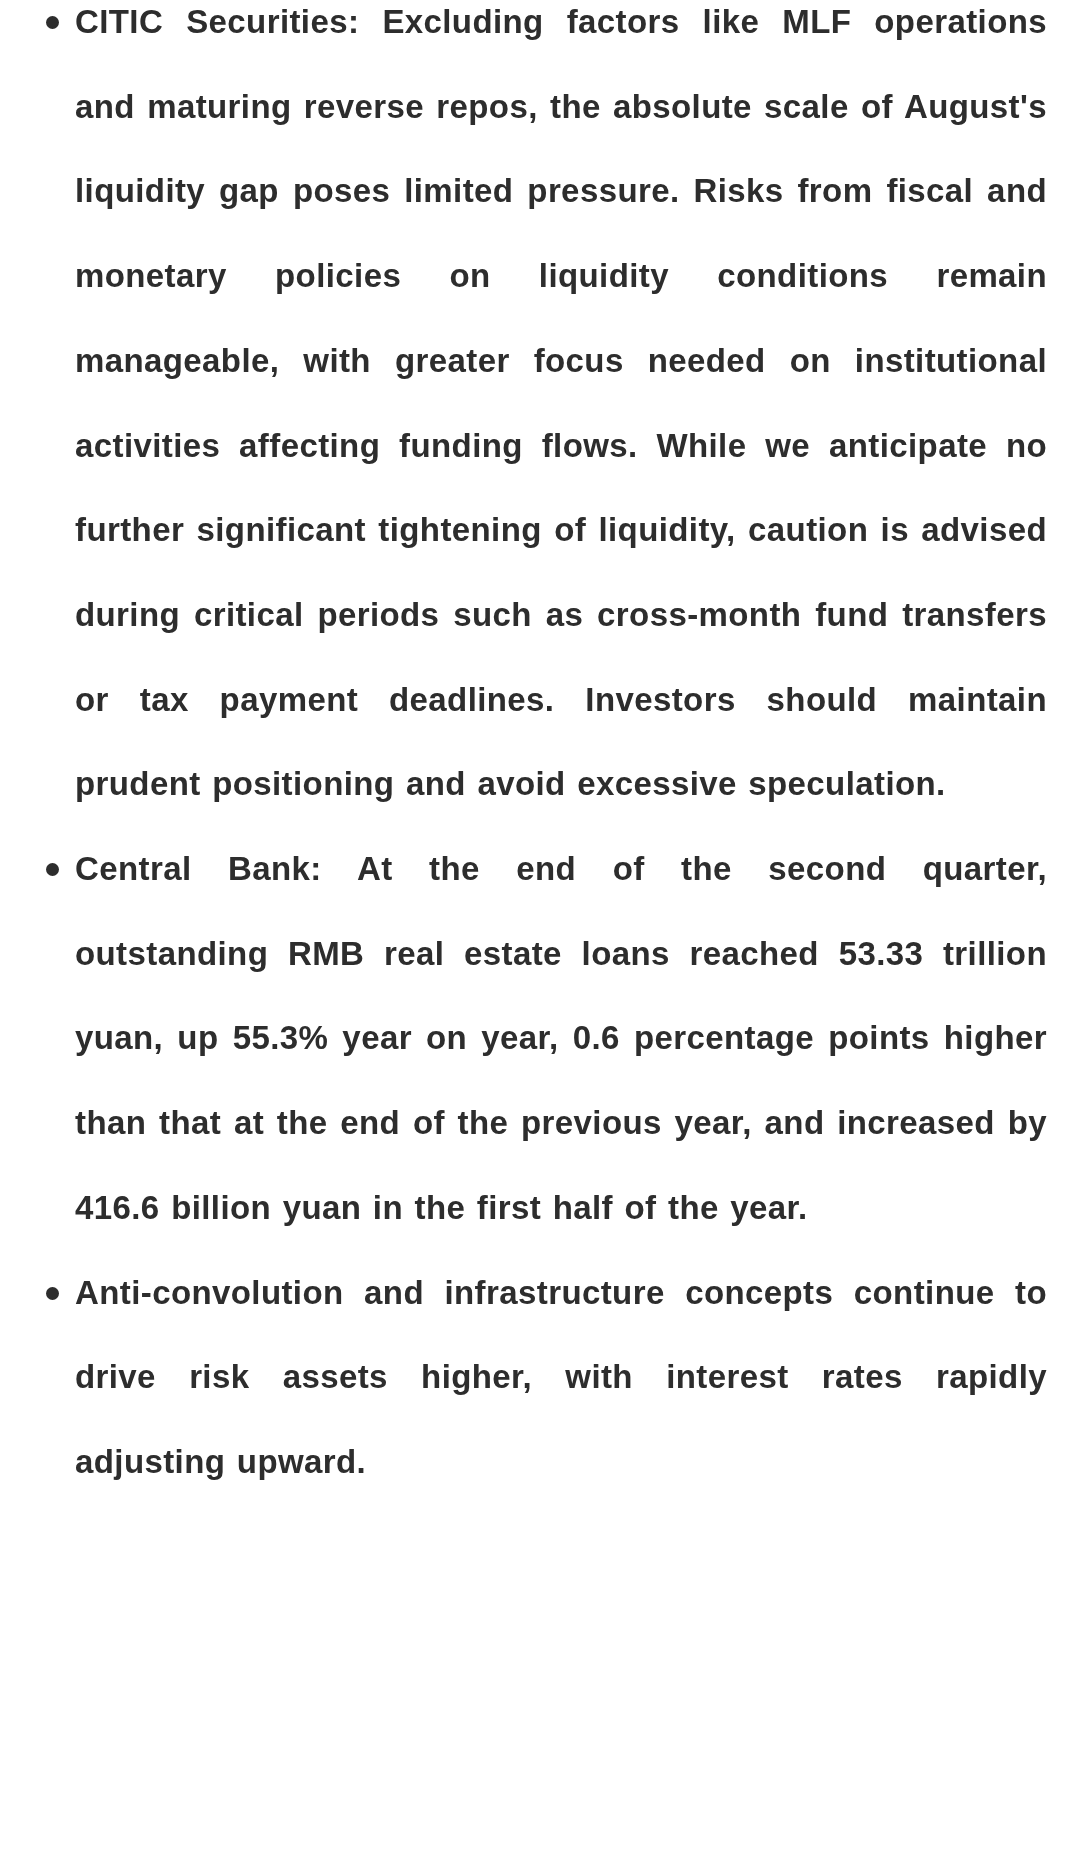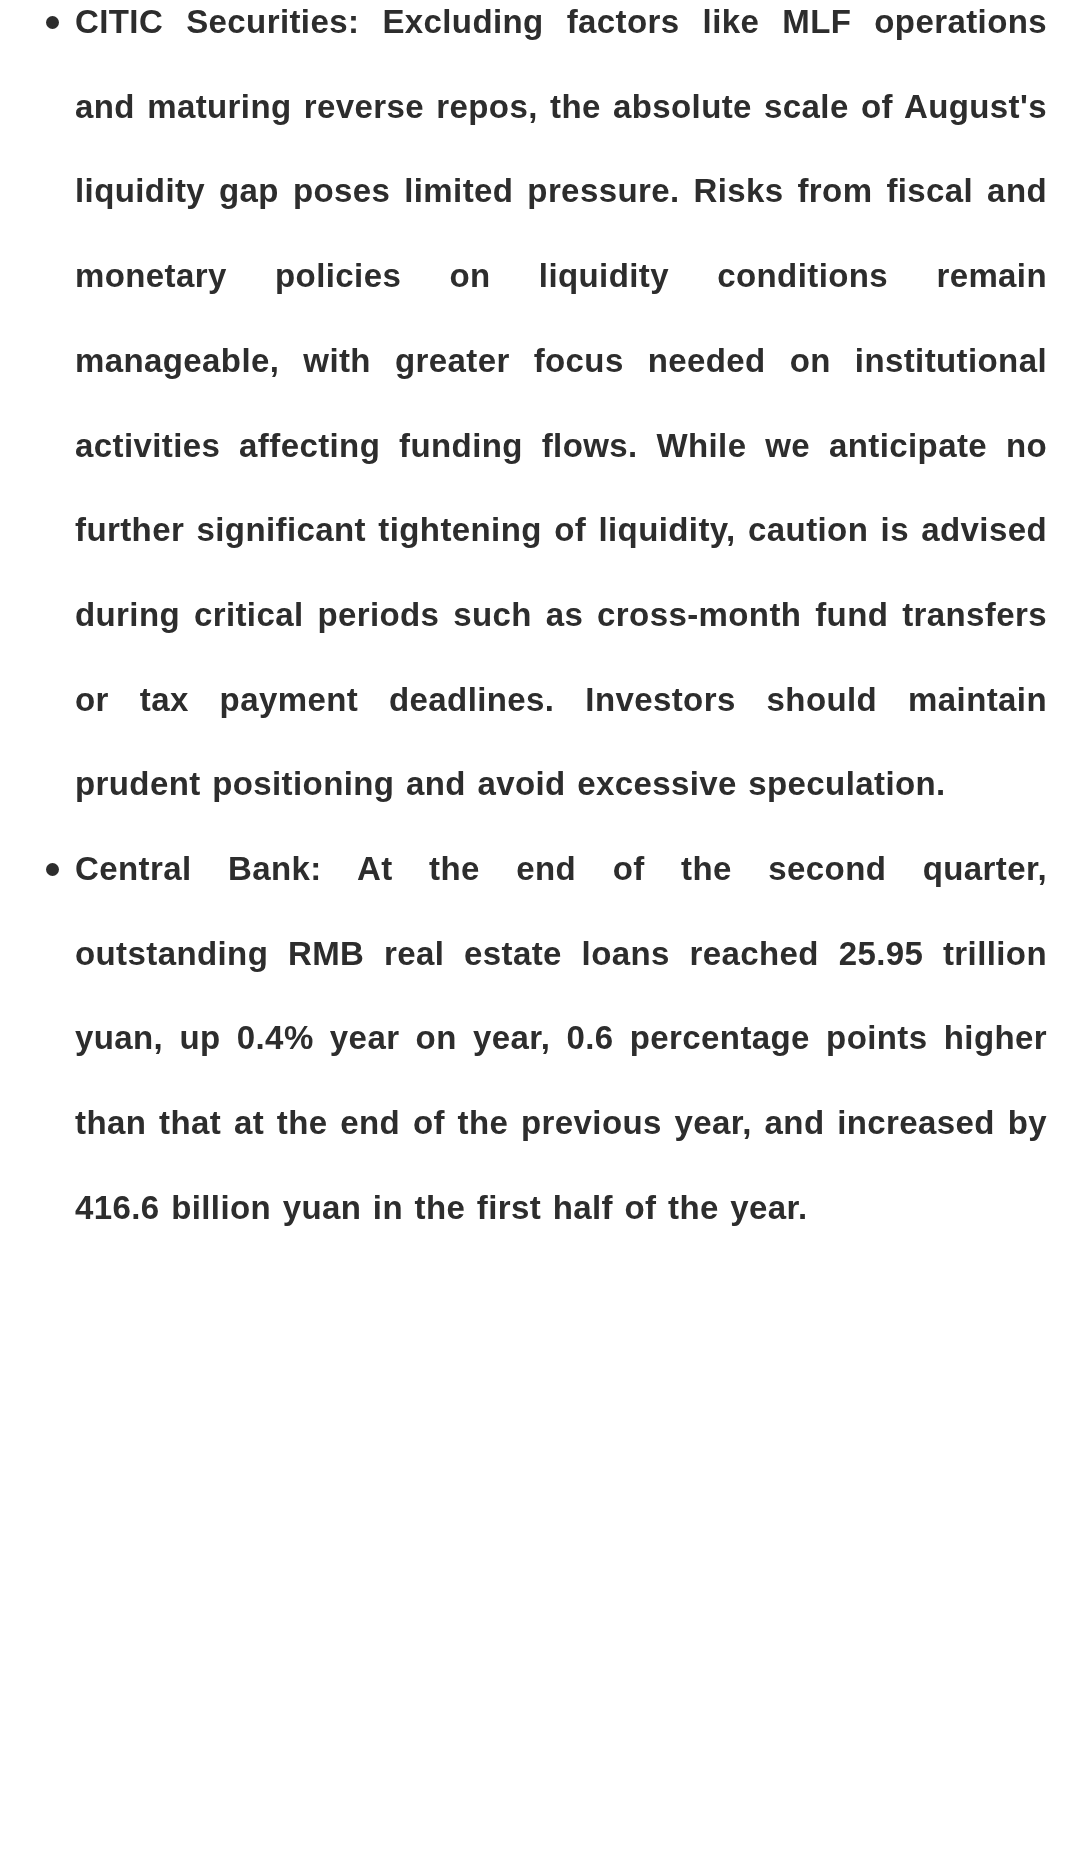--- a/index.html
+++ b/index.html
@@ -53,16 +53,20 @@
 <body>
 
 <main class="page">
   <ul class="bullet-list">
     <li>
       <span class="marker"></span>
       <span class="text">CITIC Securities: Excluding factors like MLF operations and maturing reverse repos, the absolute scale of August's liquidity gap poses limited pressure. Risks from fiscal and monetary policies on liquidity conditions remain manageable, with greater focus needed on institutional activities affecting funding flows. While we anticipate no further significant tightening of liquidity, caution is advised during critical periods such as cross-month fund transfers or tax payment deadlines. Investors should maintain prudent positioning and avoid excessive speculation.</span>
     </li>
     <li>
       <span class="marker"></span>
-      <span class="text">Central Bank: At the end of the second quarter, outstanding RMB real estate loans reached 25.95 trillion yuan, up 0.4% year on year, 0.6 percentage points higher than that at the end of the previous year, and increased by 416.6 billion yuan in the first half of the year.</span>
+      <span class="text">Central Bank: At the end of the second quarter, outstanding RMB real estate loans reached 53.33 trillion yuan, up 55.3% year on year, 0.6 percentage points higher than that at the end of the previous year, and increased by 416.6 billion yuan in the first half of the year.</span>
+    </li>
+    <li>
+      <span class="marker"></span>
+      <span class="text">Anti-convolution and infrastructure concepts continue to drive risk assets higher, with interest rates rapidly adjusting upward.</span>
     </li>
   </ul>
 </main>
 
 </body></html>

